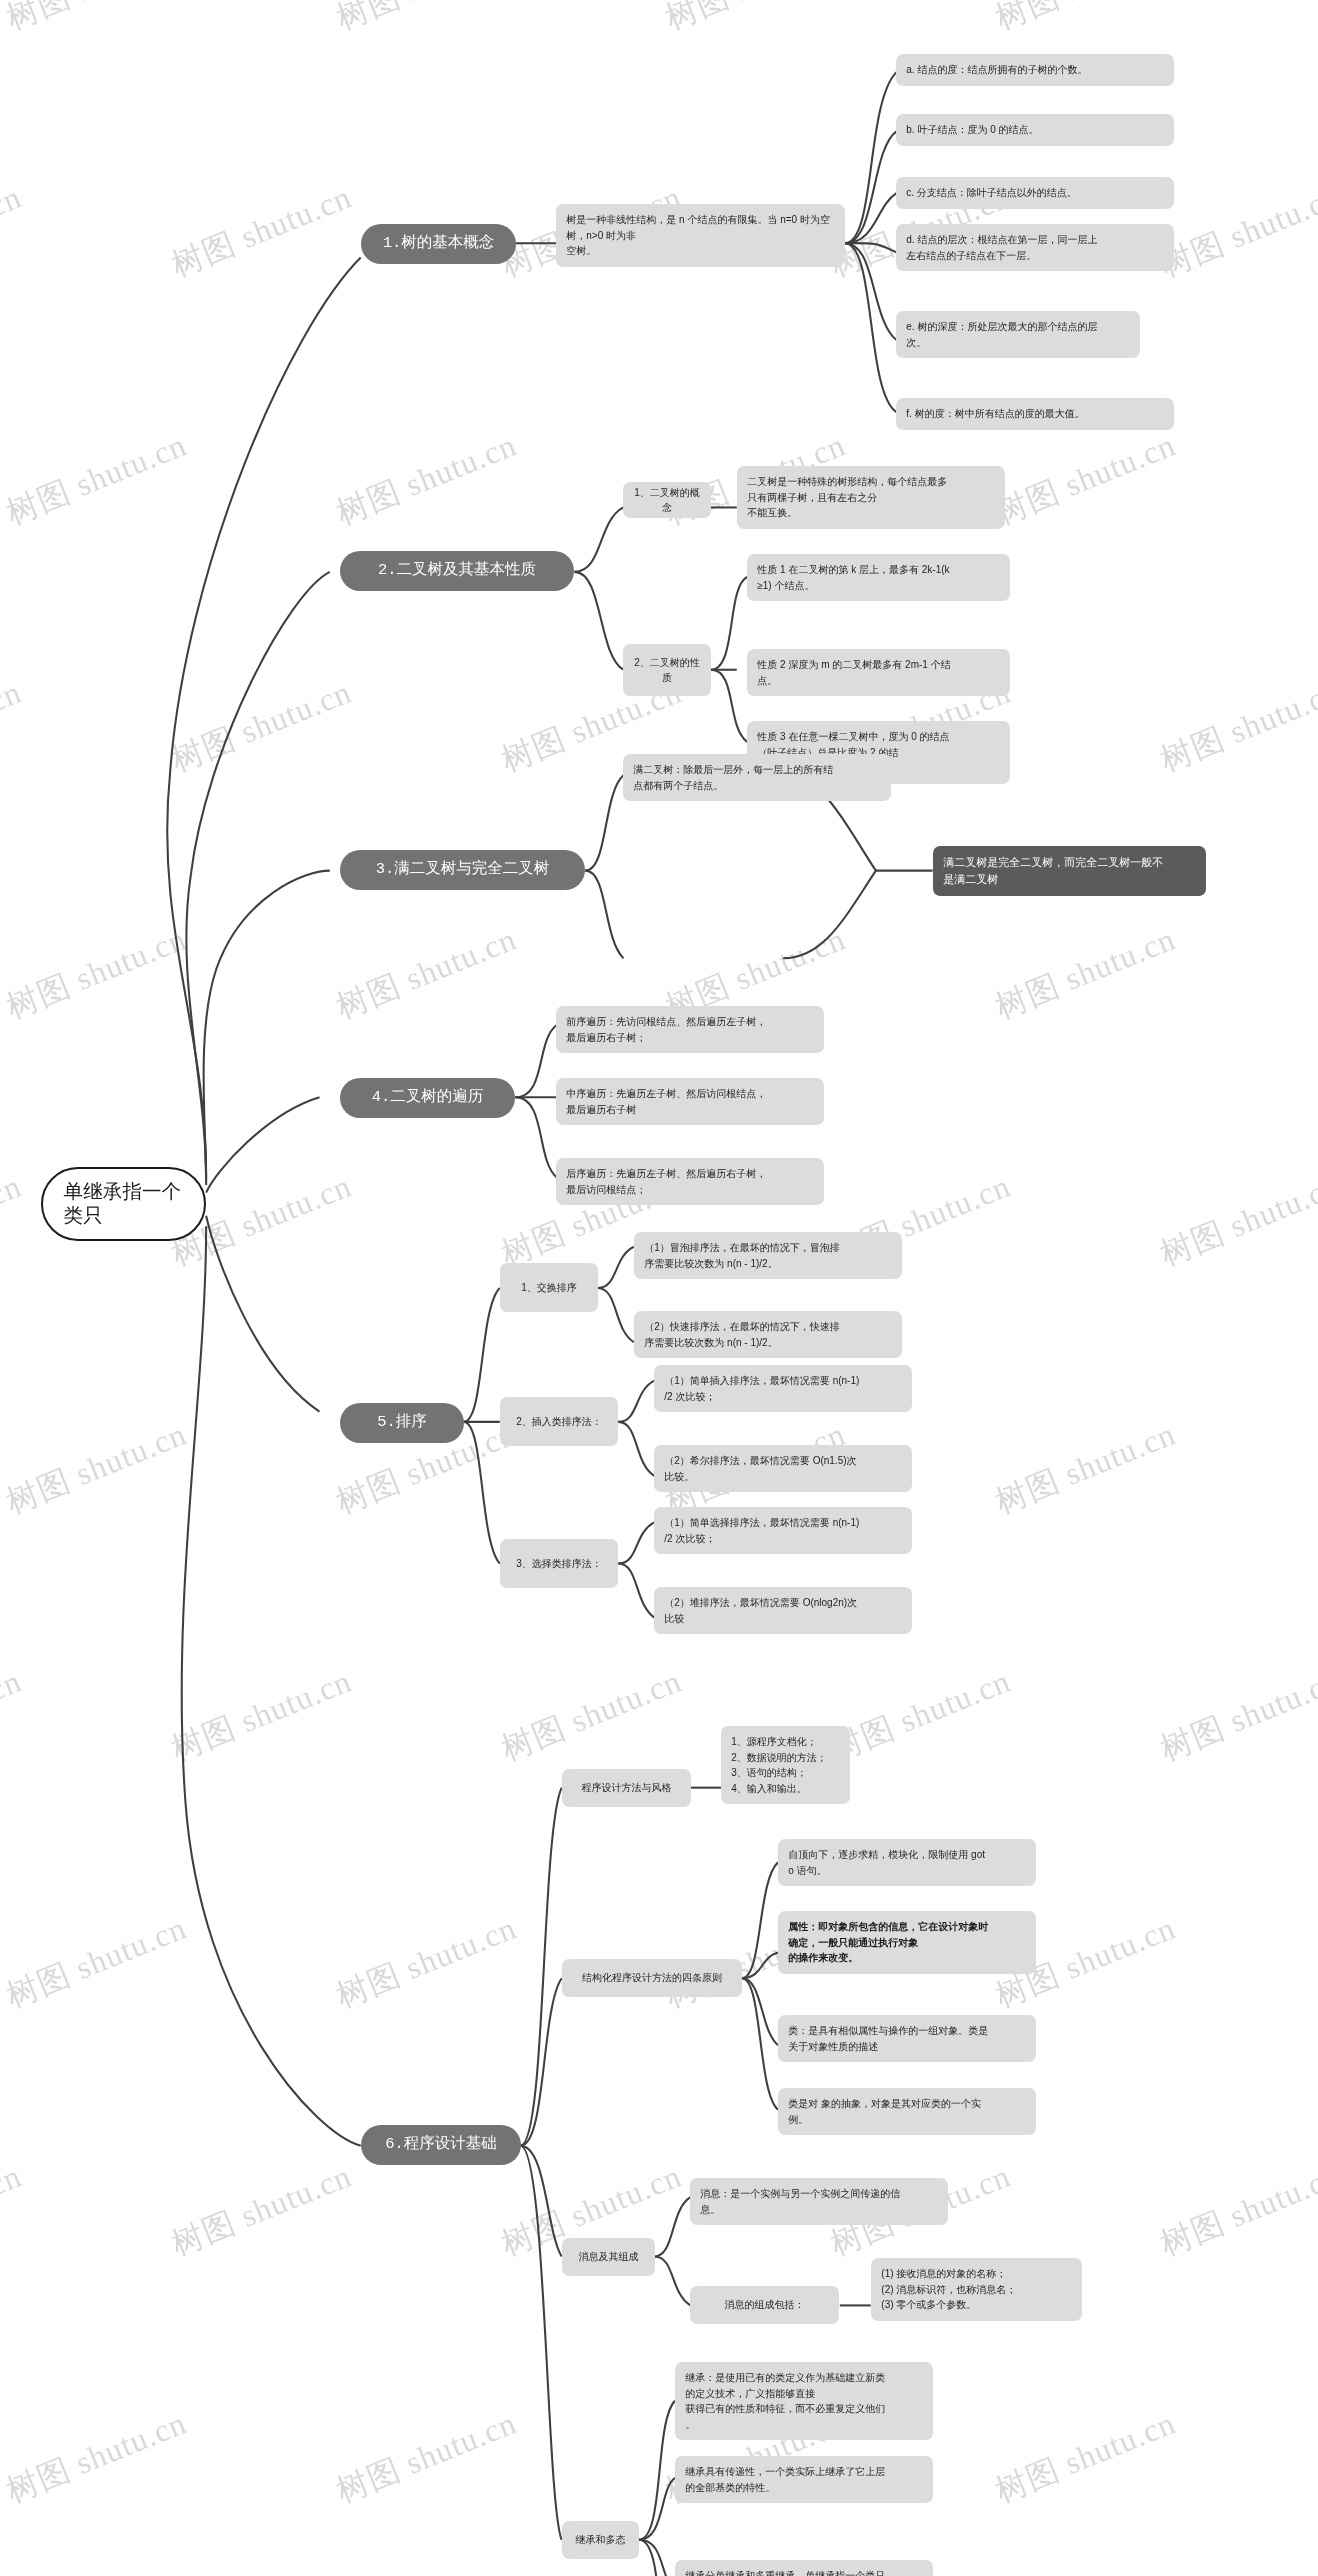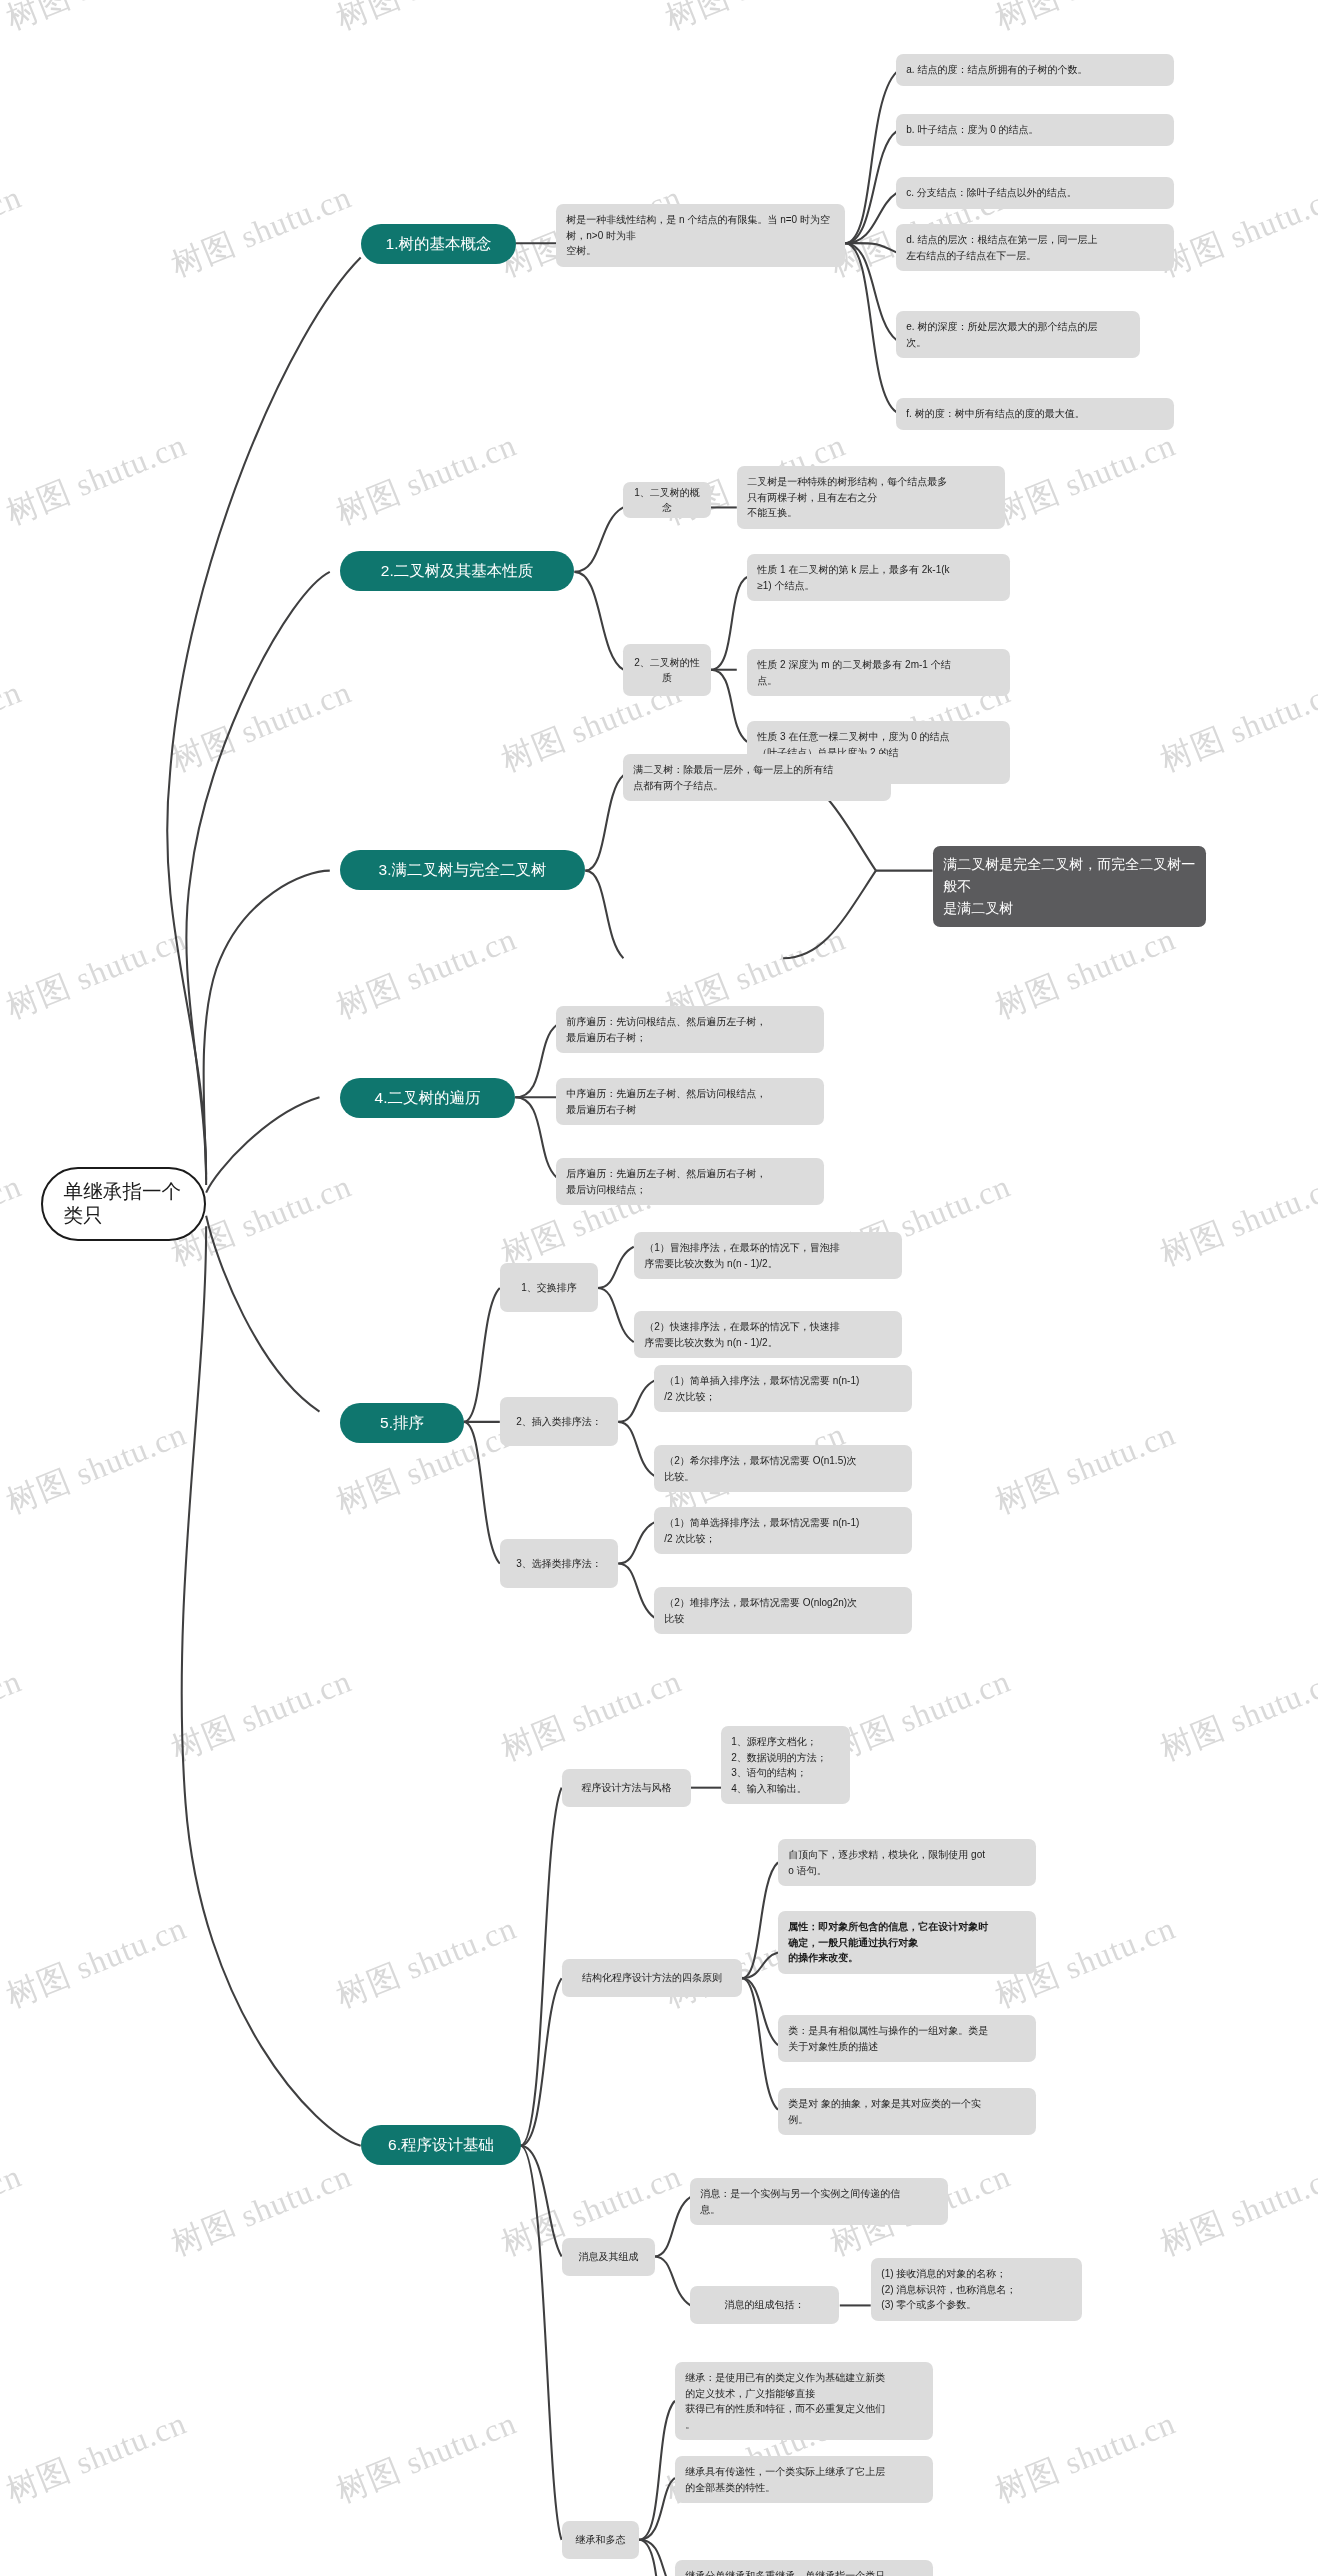--- a/index.html
+++ b/index.html
@@ -60,43 +60,44 @@
     border: 2.1px solid #1b1b1b;
     border-radius: 515px;
     color: #1b1b1b;
     font-size: 19.6px;
     padding: 11.3px 20.6px;
     justify-content: center;
     line-height: 1.2;
   }
   
   .n-l1 {
-    background: #0f766e;
+    background: #737373;
     border-radius: 515px;
     color: #ffffff;
     font-size: 15.5px;
     padding: 10.3px 16.5px;
     justify-content: center;
     line-height: 1.25;
+    font-family: Liberation Mono, monospace;
   }
   
   .n-box {
     background: #dcdcdc;
     border-radius: 7.2px;
     color: #1d1d1d;
     font-size: 10px;
     line-height: 1.55;
     padding: 8.2px 10.3px;
   }
   
   .n-dark {
     background: #5b5b5d;
     border-radius: 7.2px;
     color: #ffffff;
-    font-size: 14px;
+    font-size: 11px;
     line-height: 1.55;
     padding: 8.2px 10.3px;
   }
   .center { justify-content: center; text-align: center; }
 </style>
 </head>
 <body>
 
 <div id="canvas">
 

